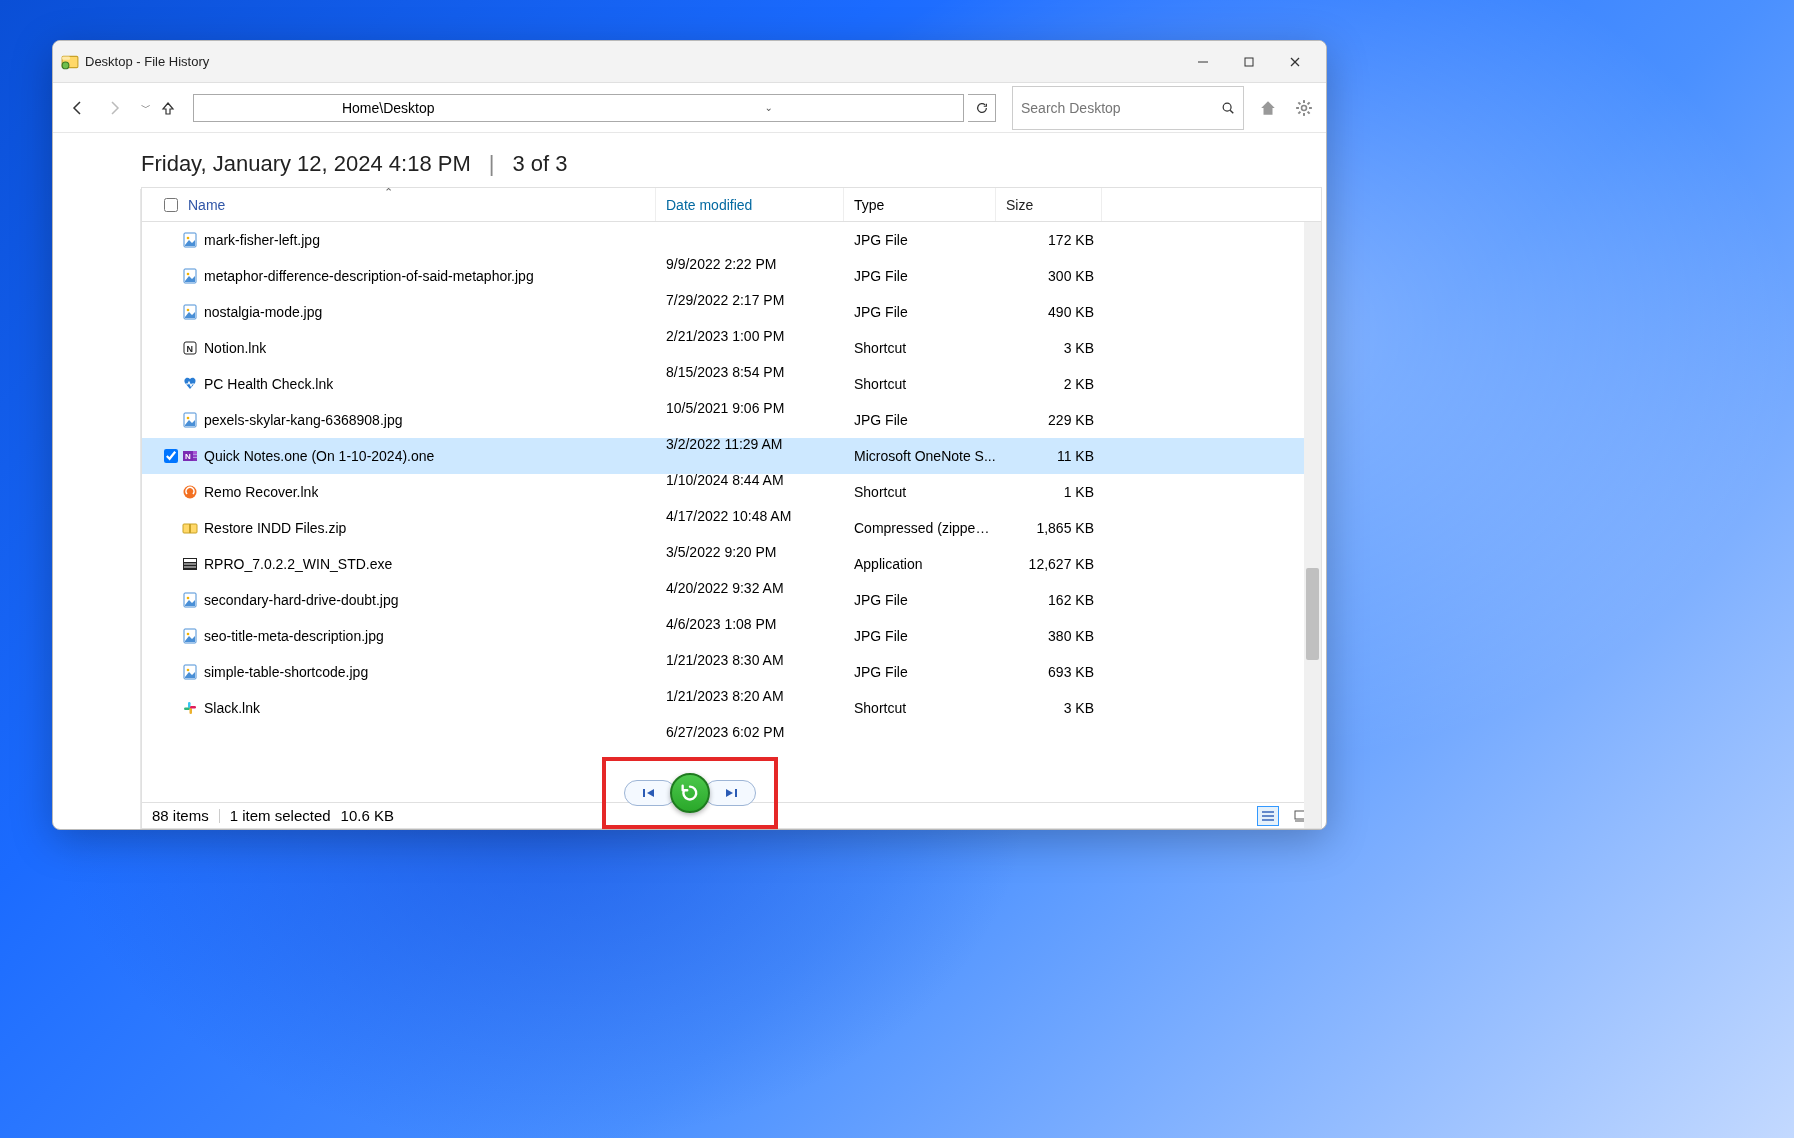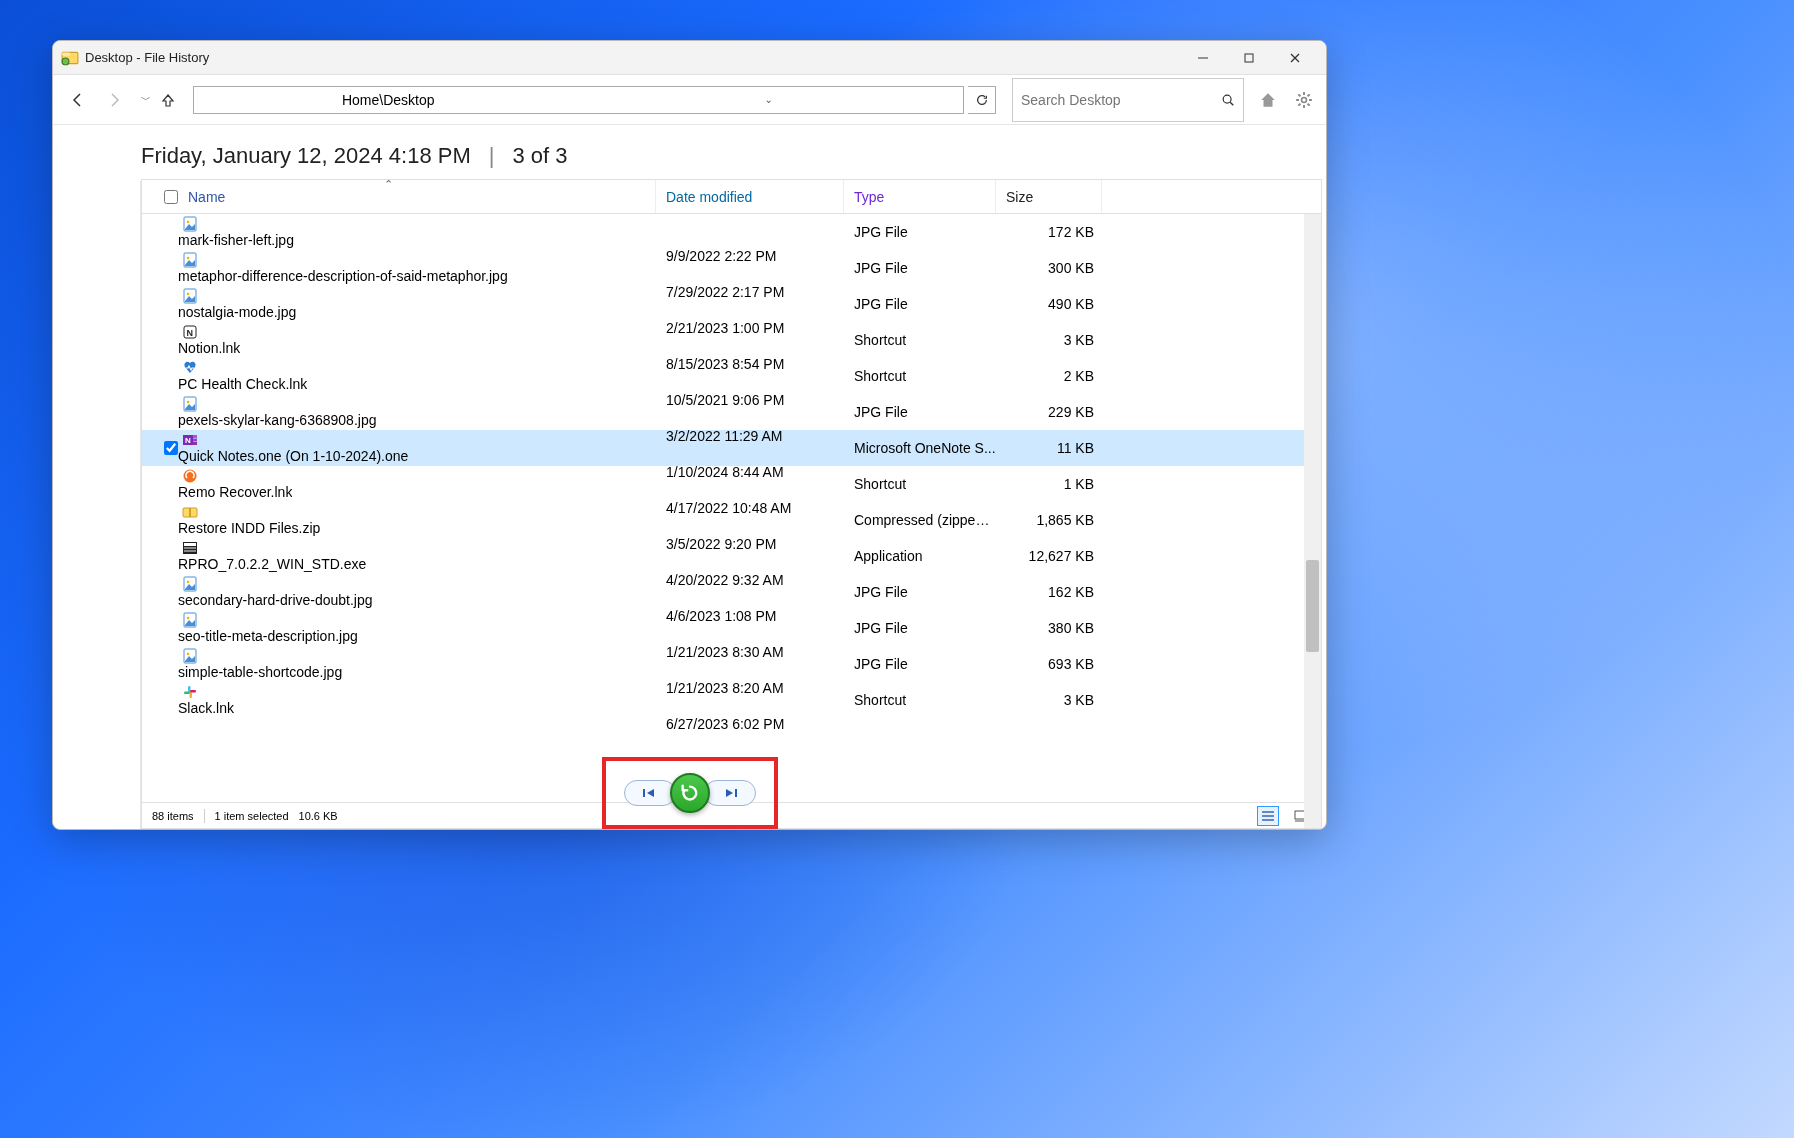--- a/index.html
+++ b/index.html
@@ -20,21 +20,21 @@
     position: absolute;
     left: 52px; top: 40px;
     width: 1275px; height: 790px;
     background: #ffffff;
     border: 1px solid #b9b9b9;
     border-radius: 8px;
     display: flex; flex-direction: column;
     box-shadow: 0 10px 40px rgba(0,0,0,0.25);
   }
   .titlebar {
-    height: 34px;
+    height: 42px;
     display: flex; align-items: center;
     padding: 0 8px;
     background: #f3f3f3;
     border-bottom: 1px solid #e0e0e0;
     border-radius: 8px 8px 0 0;
   }
   .titlebar .icon { width: 18px; height: 18px; margin-right: 6px; }
   .title-text { font-size: 13px; color: #222; flex: 1; }
   .winctl { display: flex; }
   .winctl div { width: 46px; height: 30px; display:flex; align-items:center; justify-content:center; color:#333; }
@@ -72,36 +72,36 @@
   .timestamp-row .sep { color:#888; }
   .table-wrap { flex:1; border:1px solid #e0e0e0; margin-right:4px; display:flex; flex-direction:column; overflow:hidden; position:relative; }
   .thead { display:flex; height:34px; border-bottom:1px solid #e0e0e0; align-items:center; font-size:14px; color:#3156a7; position:relative; }
   .thead .col { padding-left:10px; border-right:1px solid #eee; height:100%; display:flex; align-items:center; }
   .thead .col.size { color:#222; }
   .thead .chk { width:36px; display:flex; align-items:center; justify-content:flex-end; }
   .thead .chk input { width:14px; height:14px; }
   .thead .sort-arrow { position:absolute; left:242px; top:-2px; font-size:11px; color:#666; }
   .col.name { width:478px; }
   .col.date { width:188px; color:#0369a1; }
-  .col.type { width:152px; color:#6d28d9; }
+  .col.type { width:152px; color:#000000; }
   .col.size { width:106px; color:#222; }
   .tbody { flex:1; overflow-y:auto; font-size:14px; }
   .row { display:flex; height:36px; align-items:center; }
   .row.selected { background:#cde8ff; }
   .row .chk { width:36px; display:flex; justify-content:flex-end; align-items:center; }
   .row .chk input { width:14px; height:14px; }
   .row .chk input.hidden { visibility:hidden; }
   .row .file-icon { width:16px; height:16px; margin:0 6px 0 4px; flex-shrink:0; }
   .row .cell { padding-left:10px; overflow:hidden; text-overflow:ellipsis; white-space:nowrap; }
-  .row .cell.name { width:478px; display:flex; align-items:flex-start; padding-left:0;flex-direction:column; }
+  .row .cell.name { width:478px; display:flex; align-items:flex-start; padding-left:0; }
   .row .cell.name span.fname { overflow:hidden; text-overflow:ellipsis; white-space:nowrap; }
   .row .cell.date { width:188px;margin-top:47px; }
   .row .cell.type { width:152px; }
   .row .cell.size { width:106px; text-align:right; padding-right:8px; padding-left:0; }
-  .status { height:26px; border-top:1px solid #e0e0e0; display:flex; align-items:center; font-size:11px; padding:0 10px; gap:10px; }
+  .status { height:26px; border-top:1px solid #e0e0e0; display:flex; align-items:center; font-size:15px; padding:0 10px; gap:10px; }
   .status .v-sep { width:1px; height:14px; background:#ccc; }
   .status .spacer { flex:1; }
   .view-btn { width:22px; height:20px; border:1px solid transparent; display:flex; align-items:center; justify-content:center; }
   .view-btn.active { border-color:#3399ff; background:#e5f1fb; }
   .scrollbar { position:absolute; right:0; top:34px; bottom:0; width:17px; background:#f0f0f0; }
   .scroll-thumb { position:absolute; right:2px; width:13px; background:#c0c0c0; border-radius:2px; }
   .nav-controls {
     position:absolute; left:50%; transform:translateX(-50%);
     bottom: 0px;
     width:176px; height:72px;

